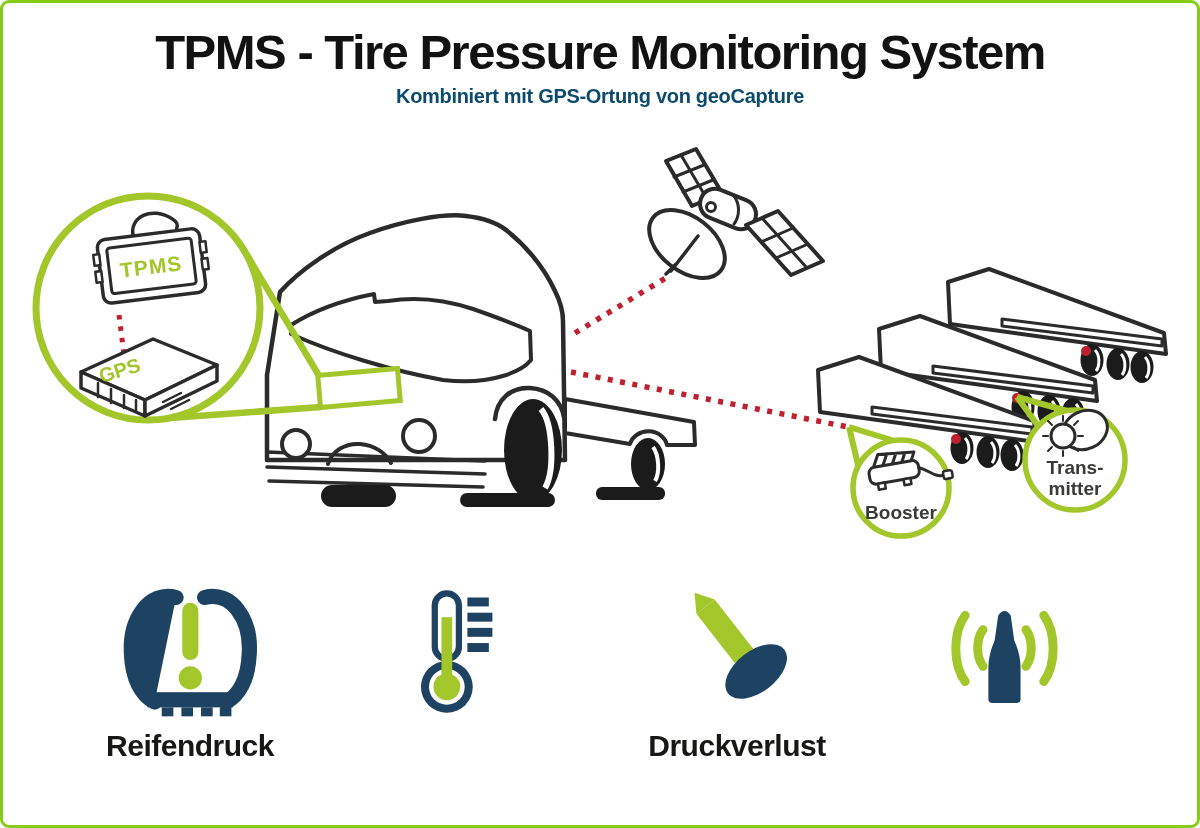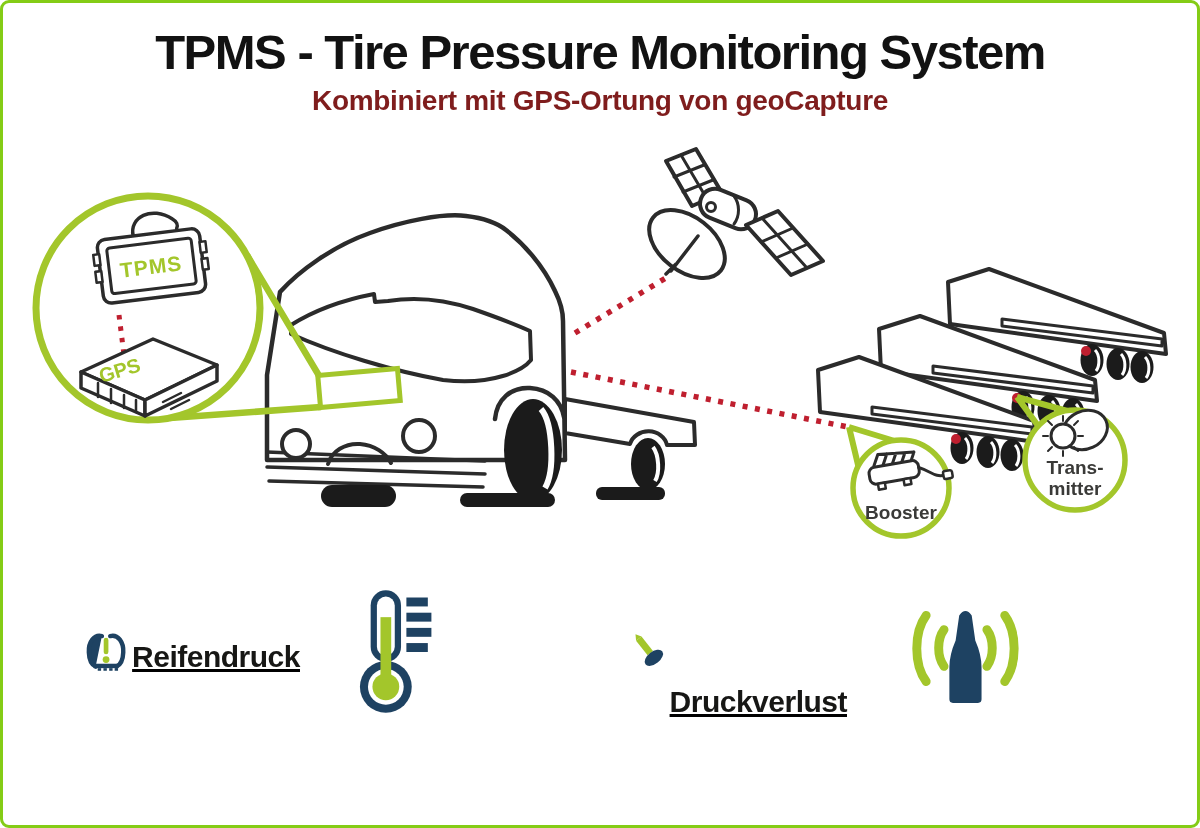--- a/index.html
+++ b/index.html
@@ -1,23 +1,23 @@
 <!DOCTYPE html>
 <html style="--green: #a3c62b; --navy: #1e4262; --red: #bf1f2f; --line: #2b2b2b;"><head>
 <meta charset="utf-8">
 <style>
   html,body{margin:0;padding:0;background:#fff;}
   .card{position:relative;width:1200px;height:828px;box-sizing:border-box;
         border:3px solid #84cc16;border-radius:9px;background:#fff;overflow:hidden;
         font-family:"Liberation Sans",sans-serif;}
   .hdr{position:absolute;top:24px;left:0;width:100%;text-align:center;}
   .hdr h1{margin:0;font-size:49px;font-weight:700;letter-spacing:-1.5px;color:#121212;line-height:1.05;}
-  .hdr h2{margin:7px 0 6px 0;font-size:28px;font-weight:700;letter-spacing:-0.3px;color:#7f1d1d;}
+  .hdr h2{margin:7px 0 6px 0;font-size:20px;font-weight:700;letter-spacing:-0.3px;color:#0c4a6e;}
   .illu{position:absolute;top:0;left:0;}
-  .feat{position:absolute;top:582px;width:220px;display:flex;align-items:center;text-decoration:underline;}
+  .feat{position:absolute;top:582px;width:220px;display:flex;flex-direction:column;align-items:center;}
   .feat svg{height:134px;display:block;}
   .feat .lbl{margin-top:10px;font-size:30px;font-weight:700;letter-spacing:-0.5px;color:#171715;}
   
   .ln{stroke:var(--line);fill:none;stroke-linecap:round;stroke-linejoin:round;}
   .lnf{stroke:var(--line);fill:#fff;stroke-linejoin:round;}
   .blk{fill:#1b1b1b;}
   .gs{stroke:var(--green);fill:none;}
   .gsf{stroke:var(--green);fill:#fff;}
   .rd{stroke:var(--red);fill:none;}
   .rdot{fill:var(--red);}
@@ -180,21 +180,21 @@
       <circle fill="#fff" cx="39" cy="114" r="20"></circle>
       <circle class="grn" cx="39" cy="114" r="15"></circle>
       <rect class="grn" x="33" y="36" width="12" height="70"></rect>
       <rect class="nvy" x="62" y="14" width="24" height="10"></rect>
       <rect class="nvy" x="62" y="31" width="28" height="10"></rect>
       <rect class="nvy" x="62" y="48" width="28" height="10"></rect>
       <rect class="nvy" x="62" y="65" width="24" height="10"></rect>
     </svg>
   </div>
 
-  <div class="feat" style="left:624px;align-items:flex-end;">
+  <div class="feat" style="left:624px;">
     <svg viewBox="0 0 160 150">
       <g transform="rotate(-38 80 70)">
         <polygon class="grn" points="67,12 93,12 80,-8"></polygon>
         <rect class="grn" x="67" y="12" width="26" height="70"></rect>
         <ellipse class="nvy" cx="80" cy="104" rx="40" ry="23"></ellipse>
       </g>
     </svg>
     <div class="lbl">Druckverlust</div>
   </div>
 

